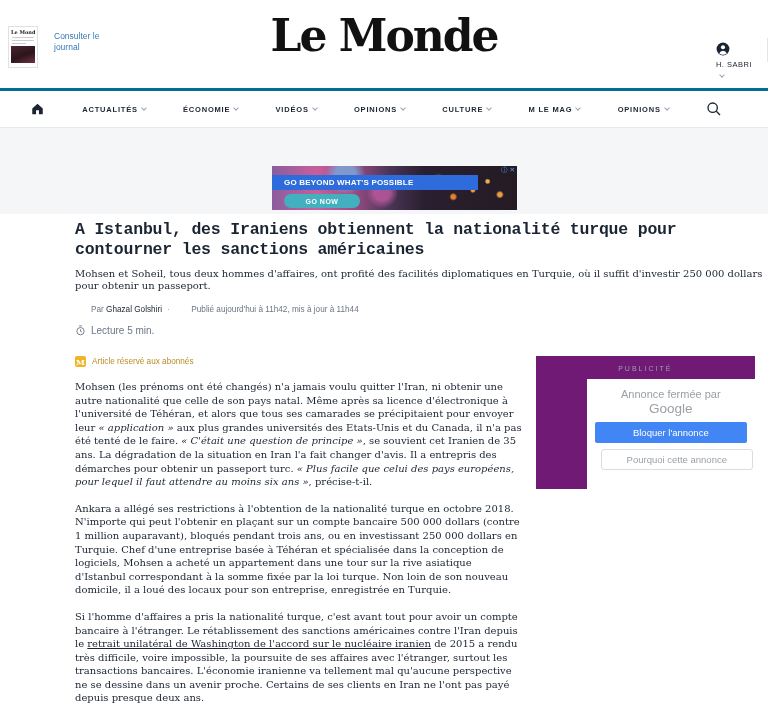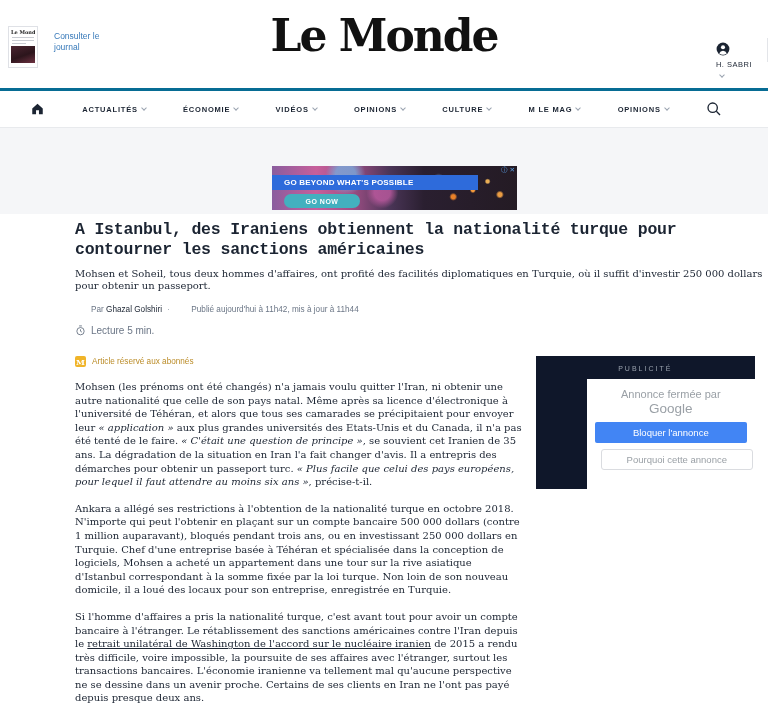--- a/index.html
+++ b/index.html
@@ -81,21 +81,21 @@
   .premium-badge { width:11px; height:11px; border-radius:2px; display:flex; align-items:center;
     justify-content:center; font-family:"DejaVu Serif", serif; font-weight:700; font-size:8px; color:#fff; }
   .premium-label { font-size:8.2px; }
   .para { font-family:"DejaVu Serif", serif; font-size:10px; line-height:13.6px;
     color:#1b2432; margin-bottom:13px; }
   .para em { font-style:italic; }
   .para a { color:inherit; text-decoration:underline; cursor:pointer; }
 
   
   .sidebar { width:225px; }
-  .ad-panel { background:#0f172a; height:133px; padding-top:9px; overflow:hidden; }
+  .ad-panel { background:#701a75; height:133px; padding-top:9px; overflow:hidden; }
   .pub-label { text-align:center; font-size:7px; letter-spacing:2px; color:#99a1ad; }
   .gad { background:#fff; margin-left:51px; margin-top:7px; height:110px; padding-top:9px;
     text-align:center; overflow:hidden; }
   .gad-l1 { font-size:11px; color:#9aa0a6; white-space:nowrap; }
   .gad-l2 { font-size:13.5px; color:#9aa0a6; margin-top:1px; }
   .gad-primary { margin-top:6px; background:#4285f4; color:#fff; font-size:9.5px; font-weight:400;
     width:152px; height:21px; border:none; border-radius:2px; cursor:pointer;
     font-family:"Liberation Sans", sans-serif; }
   .gad-secondary { margin-top:6px; background:#fff; border:1px solid #dadce0; color:#9aa0a6;
     font-size:9.5px; width:152px; height:21px; border-radius:3px; cursor:pointer;

